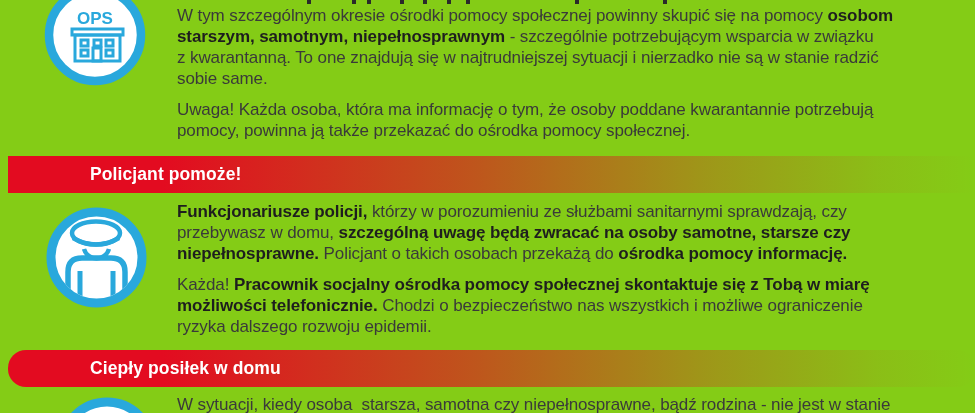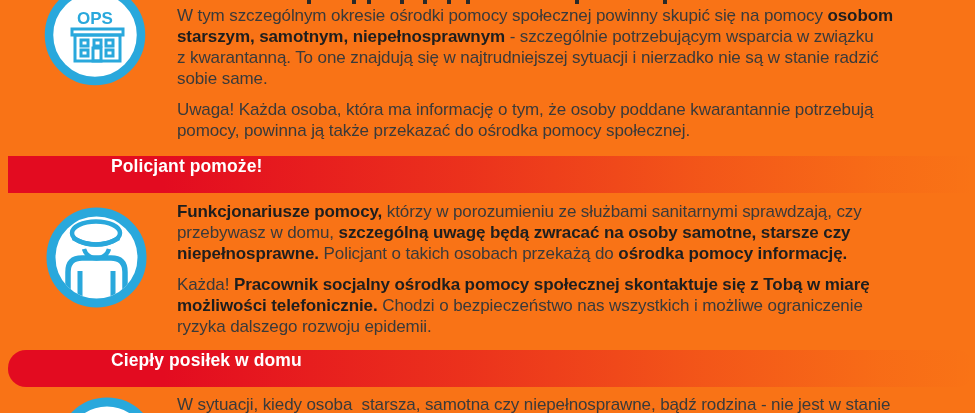--- a/index.html
+++ b/index.html
@@ -1,19 +1,19 @@
 <!DOCTYPE html>
 <html><head>
 <meta charset="utf-8">
 <style>
   html,body{margin:0;padding:0;}
   #poster{
     position:relative;
     width:975px;height:413px;
-    background:#f97316;
+    background:#84cc16;
     overflow:hidden;
     font-family:"Liberation Sans", sans-serif;
   }
   
   .frag{
     position:absolute;top:0;width:4px;height:4px;background:#2a2a2a;
   }
   .para{
     position:absolute;left:177px;width:800px;
     font-size:17px;line-height:21px;color:#3a3a3a;
@@ -21,22 +21,22 @@
   }
   .para .b{font-weight:bold;color:#1e1e1e;}
   .banner{
     position:absolute;left:8px;width:967px;height:37px;
     background:linear-gradient(90deg,
       #e30b20 0%, #e30b20 16%,
       rgba(227,11,32,0.62) 48%,
       rgba(227,11,32,0.28) 72%,
       rgba(227,11,32,0.07) 90%,
       rgba(227,11,32,0) 100%);
-    display:flex;
-    padding-left:103px;box-sizing:border-box;
+    display:flex;align-items:center;
+    padding-left:82px;box-sizing:border-box;
   }
   .banner-label{
     color:#ffffff;font-weight:bold;font-size:17.5px;letter-spacing:0.1px;
   }
   .icon-wrap{position:absolute;}
   svg{display:block;}
 </style>
 </head>
 <body>
 
@@ -94,21 +94,21 @@
         <ellipse cx="50" cy="26" rx="24" ry="11.5" stroke-width="4.5"></ellipse>
         <path d="M27,31 Q50,44 73,31" stroke-width="4.5"></path>
         <path d="M38,42 A 13 13 0 0 0 63,42" stroke-width="4.5"></path>
         <path d="M22,100 L22,65 Q22,51 36,51 L65,51 Q79,51 79,65 L79,100" stroke-width="5.5"></path>
         <path d="M34,64 L34,100" stroke-width="5"></path>
         <path d="M67,64 L67,100" stroke-width="5"></path>
       </g>
     </svg>
   </div>
 
-  <div class="para" style="top:201px;"><span class="b">Funkcjonariusze pomocy,</span><span> którzy w porozumieniu ze służbami sanitarnymi sprawdzają, czy
+  <div class="para" style="top:201px;"><span class="b">Funkcjonariusze policji,</span><span> którzy w porozumieniu ze służbami sanitarnymi sprawdzają, czy
 przebywasz w domu, </span><span class="b">szczególną uwagę będą zwracać na osoby samotne, starsze czy
 niepełnosprawne.</span><span> Policjant o takich osobach przekażą do </span><span class="b">ośrodka pomocy informację.</span></div>
   <div class="para" style="top:274px;"><span>Każda! </span><span class="b">Pracownik socjalny ośrodka pomocy społecznej skontaktuje się z Tobą w miarę
 możliwości telefonicznie.</span><span> Chodzi o bezpieczeństwo nas wszystkich i możliwe ograniczenie
 ryzyka dalszego rozwoju epidemii.</span></div>
 
   <div class="banner" style="top:350px;border-radius:18px;">
     <span class="banner-label">Ciepły posiłek w domu</span>
   </div>
 

